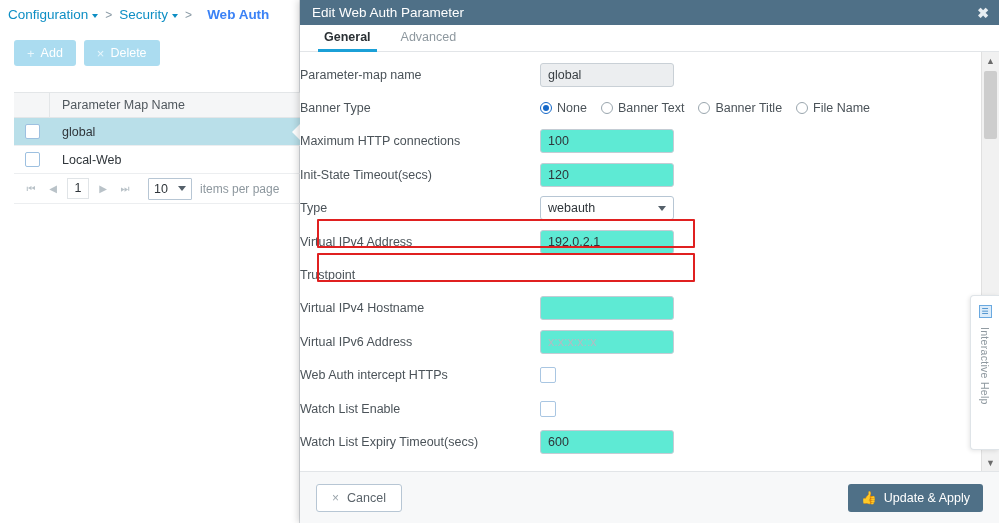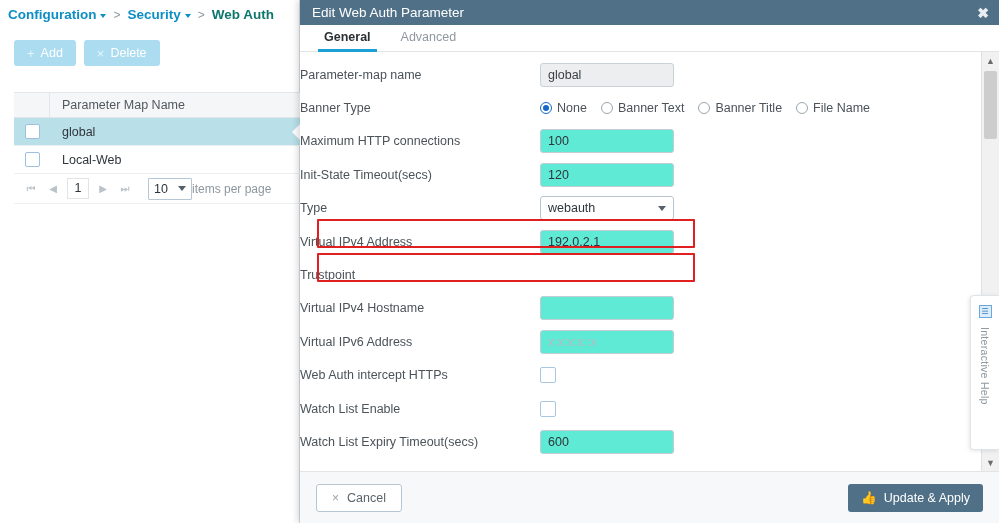--- a/index.html
+++ b/index.html
@@ -19,29 +19,29 @@
     position: absolute; left:0; top:0; width: 300px; height: 523px;
     background: #ffffff;
     border-right: 1px solid #d9dde1;
   }
   .breadcrumb {
     position:absolute; left:8px; top:7px;
     font-size: 13.5px; color:#007fad;
     white-space: nowrap;
     display:flex; align-items:center;
   }
-  .bc-link { color:#0d8ec4; cursor:pointer;font-weight:bold; }
+  .bc-link { color:#0d8ec4; cursor:pointer; }
   .bc-caret {
     display:inline-block; width:0;height:0;
     border-left:3.5px solid transparent; border-right:3.5px solid transparent;
     border-top:4.5px solid #0d8ec4;
     margin: 2px 0 0 4px;
   }
   .bc-sep { color:#8a9aa5; margin:0 7px; font-size:12px; }
-  .bc-current { color:#0f766e; font-weight:bold; font-size:13.5px; }
+  .bc-current { color:#3b82f6; font-weight:bold; font-size:13.5px;margin-left:8px; }
 
   
   .toolbar { position:absolute; left:14px; top:40px; display:flex; gap:8px; }
   .tb-btn {
     background:#abdcf0; color:#ffffff;
     border:none; border-radius:3px;
     height:26px; padding:0 13px;
     font-size:12.5px; font-family:inherit;
     display:flex; align-items:center; gap:6px;
     cursor:pointer;
@@ -91,21 +91,21 @@
   .pg-select {
     margin-left:12px; width:44px; height:22px;
     border:1px solid #b7c6d4; border-radius:1px; background:#fff;
     display:flex; align-items:center; justify-content:space-between;
     padding:0 5px; font-size:12.5px; color:#2f353a; cursor:pointer;
   }
   .caret-dn {
     width:0;height:0;border-left:4px solid transparent;
     border-right:4px solid transparent;border-top:5px solid #55606a;
   }
-  .pg-text { font-size:12px; color:#8d979e; }
+  .pg-text { margin-left:8px; font-size:12px; color:#8d979e; }
 
   
   .modal {
     position:absolute; left:300px; top:0; width:699px; height:523px;
     background:#ffffff;
     box-shadow: -2px 0 7px rgba(0,0,0,0.17);
     display:flex; flex-direction:column;
   }
   .modal-header {
     height:25px; background:#4f7087;

